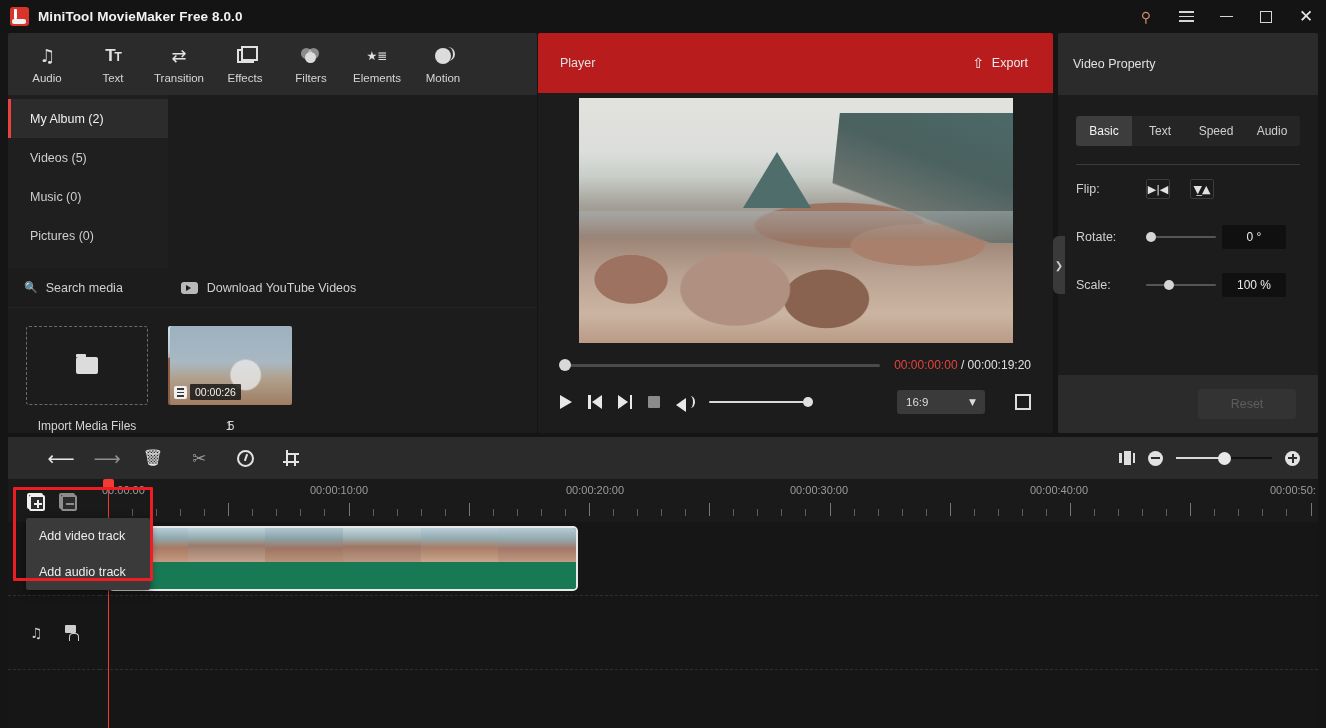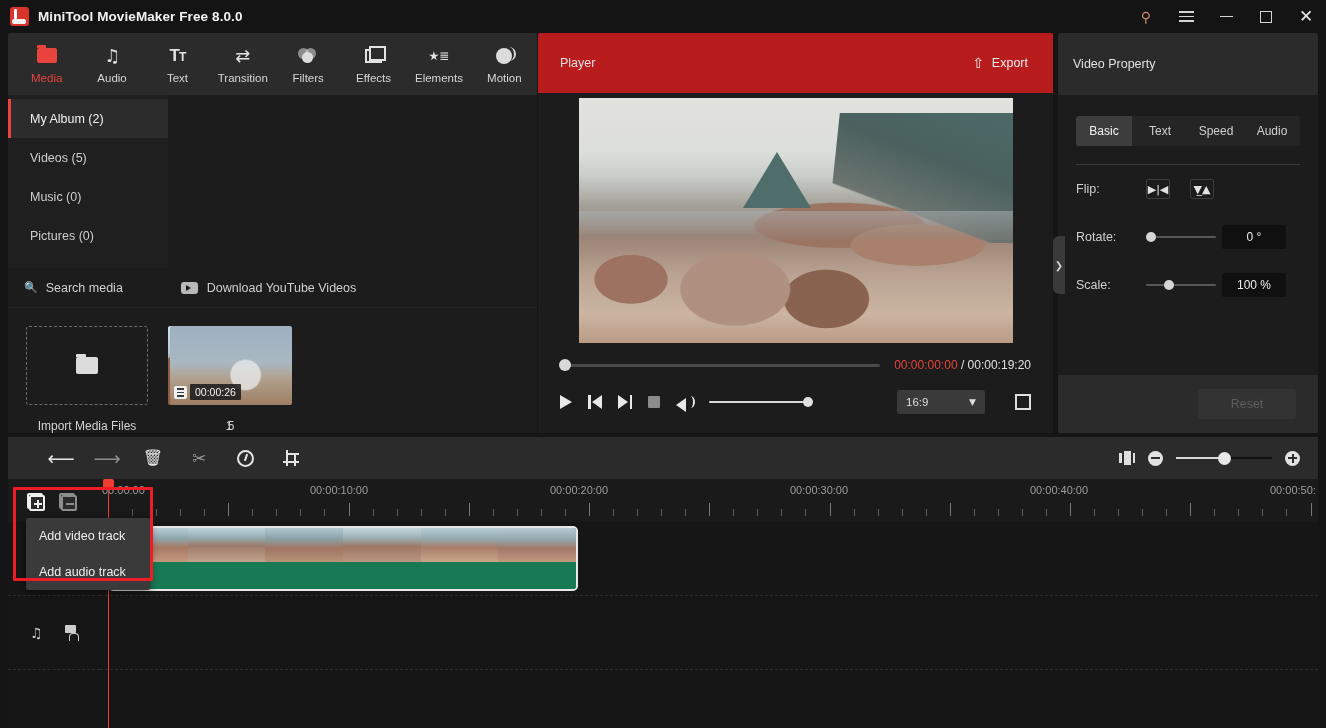--- a/index.html
+++ b/index.html
@@ -406,59 +406,53 @@
       <div class="tb-btn close">
           <span class="close-i">✕</span>
         </div>
     </div>
   </div>
 
   <div class="top">
 
     <div class="leftpane">
       <div class="ribbon">
-        <div class="rib-item active">
-          <span class="rib-ic">
-              <span class="folder-ic"></span>
-            </span>
-          <span class="rib-lb">Media</span>
-        </div>
         <div class="rib-item">
           <span class="rib-ic">
               <span class="note-ic">♫</span>
             </span>
           <span class="rib-lb">Audio</span>
         </div>
         <div class="rib-item">
           <span class="rib-ic">
               <span class="tt-ic">T<small style="font-size:12px">T</small></span>
             </span>
           <span class="rib-lb">Text</span>
         </div>
         <div class="rib-item">
           <span class="rib-ic">
               <span class="trans-ic">⇄</span>
             </span>
           <span class="rib-lb">Transition</span>
+        </div>
+        <div class="rib-item">
+          <span class="rib-ic">
+              <span class="eff-ic"></span>
+            </span>
+          <span class="rib-lb">Effects</span>
         </div>
         <div class="rib-item">
           <span class="rib-ic">
               <span class="filt-ic">
                 <i></i>
                 <i></i>
                 <i></i>
               </span>
             </span>
           <span class="rib-lb">Filters</span>
-        </div>
-        <div class="rib-item">
-          <span class="rib-ic">
-              <span class="eff-ic"></span>
-            </span>
-          <span class="rib-lb">Effects</span>
         </div>
         <div class="rib-item">
           <span class="rib-ic">
               <span class="elem-ic">★≣</span>
             </span>
           <span class="rib-lb">Elements</span>
         </div>
         <div class="rib-item">
           <span class="rib-ic">
               <span class="mot-ic"></span>
@@ -667,21 +661,21 @@
           <span class="zknob"></span>
       </span>
       <span class="zbtn plus"></span>
     </div>
   </div>
 
   <div class="tlwrap">
     <div class="ruler">
       <div class="ruler-lbl" style="left:94px">00:00:00</div>
       <div class="ruler-lbl" style="left:302px">00:00:10:00</div>
-      <div class="ruler-lbl" style="left:542px">00:00:20:00</div>
+      <div class="ruler-lbl" style="left:558px">00:00:20:00</div>
       <div class="ruler-lbl" style="left:782px">00:00:30:00</div>
       <div class="ruler-lbl" style="left:1022px">00:00:40:00</div>
       <div class="ruler-lbl" style="left:1262px">00:00:50:</div>
       <div id="ticks">
           <div class="tick major" style="left: 100px;"></div>
           <div class="tick minor" style="left: 124.05px;"></div>
           <div class="tick minor" style="left: 148.1px;"></div>
           <div class="tick minor" style="left: 172.15px;"></div>
           <div class="tick minor" style="left: 196.2px;"></div>
           <div class="tick major" style="left: 220.25px;"></div>

